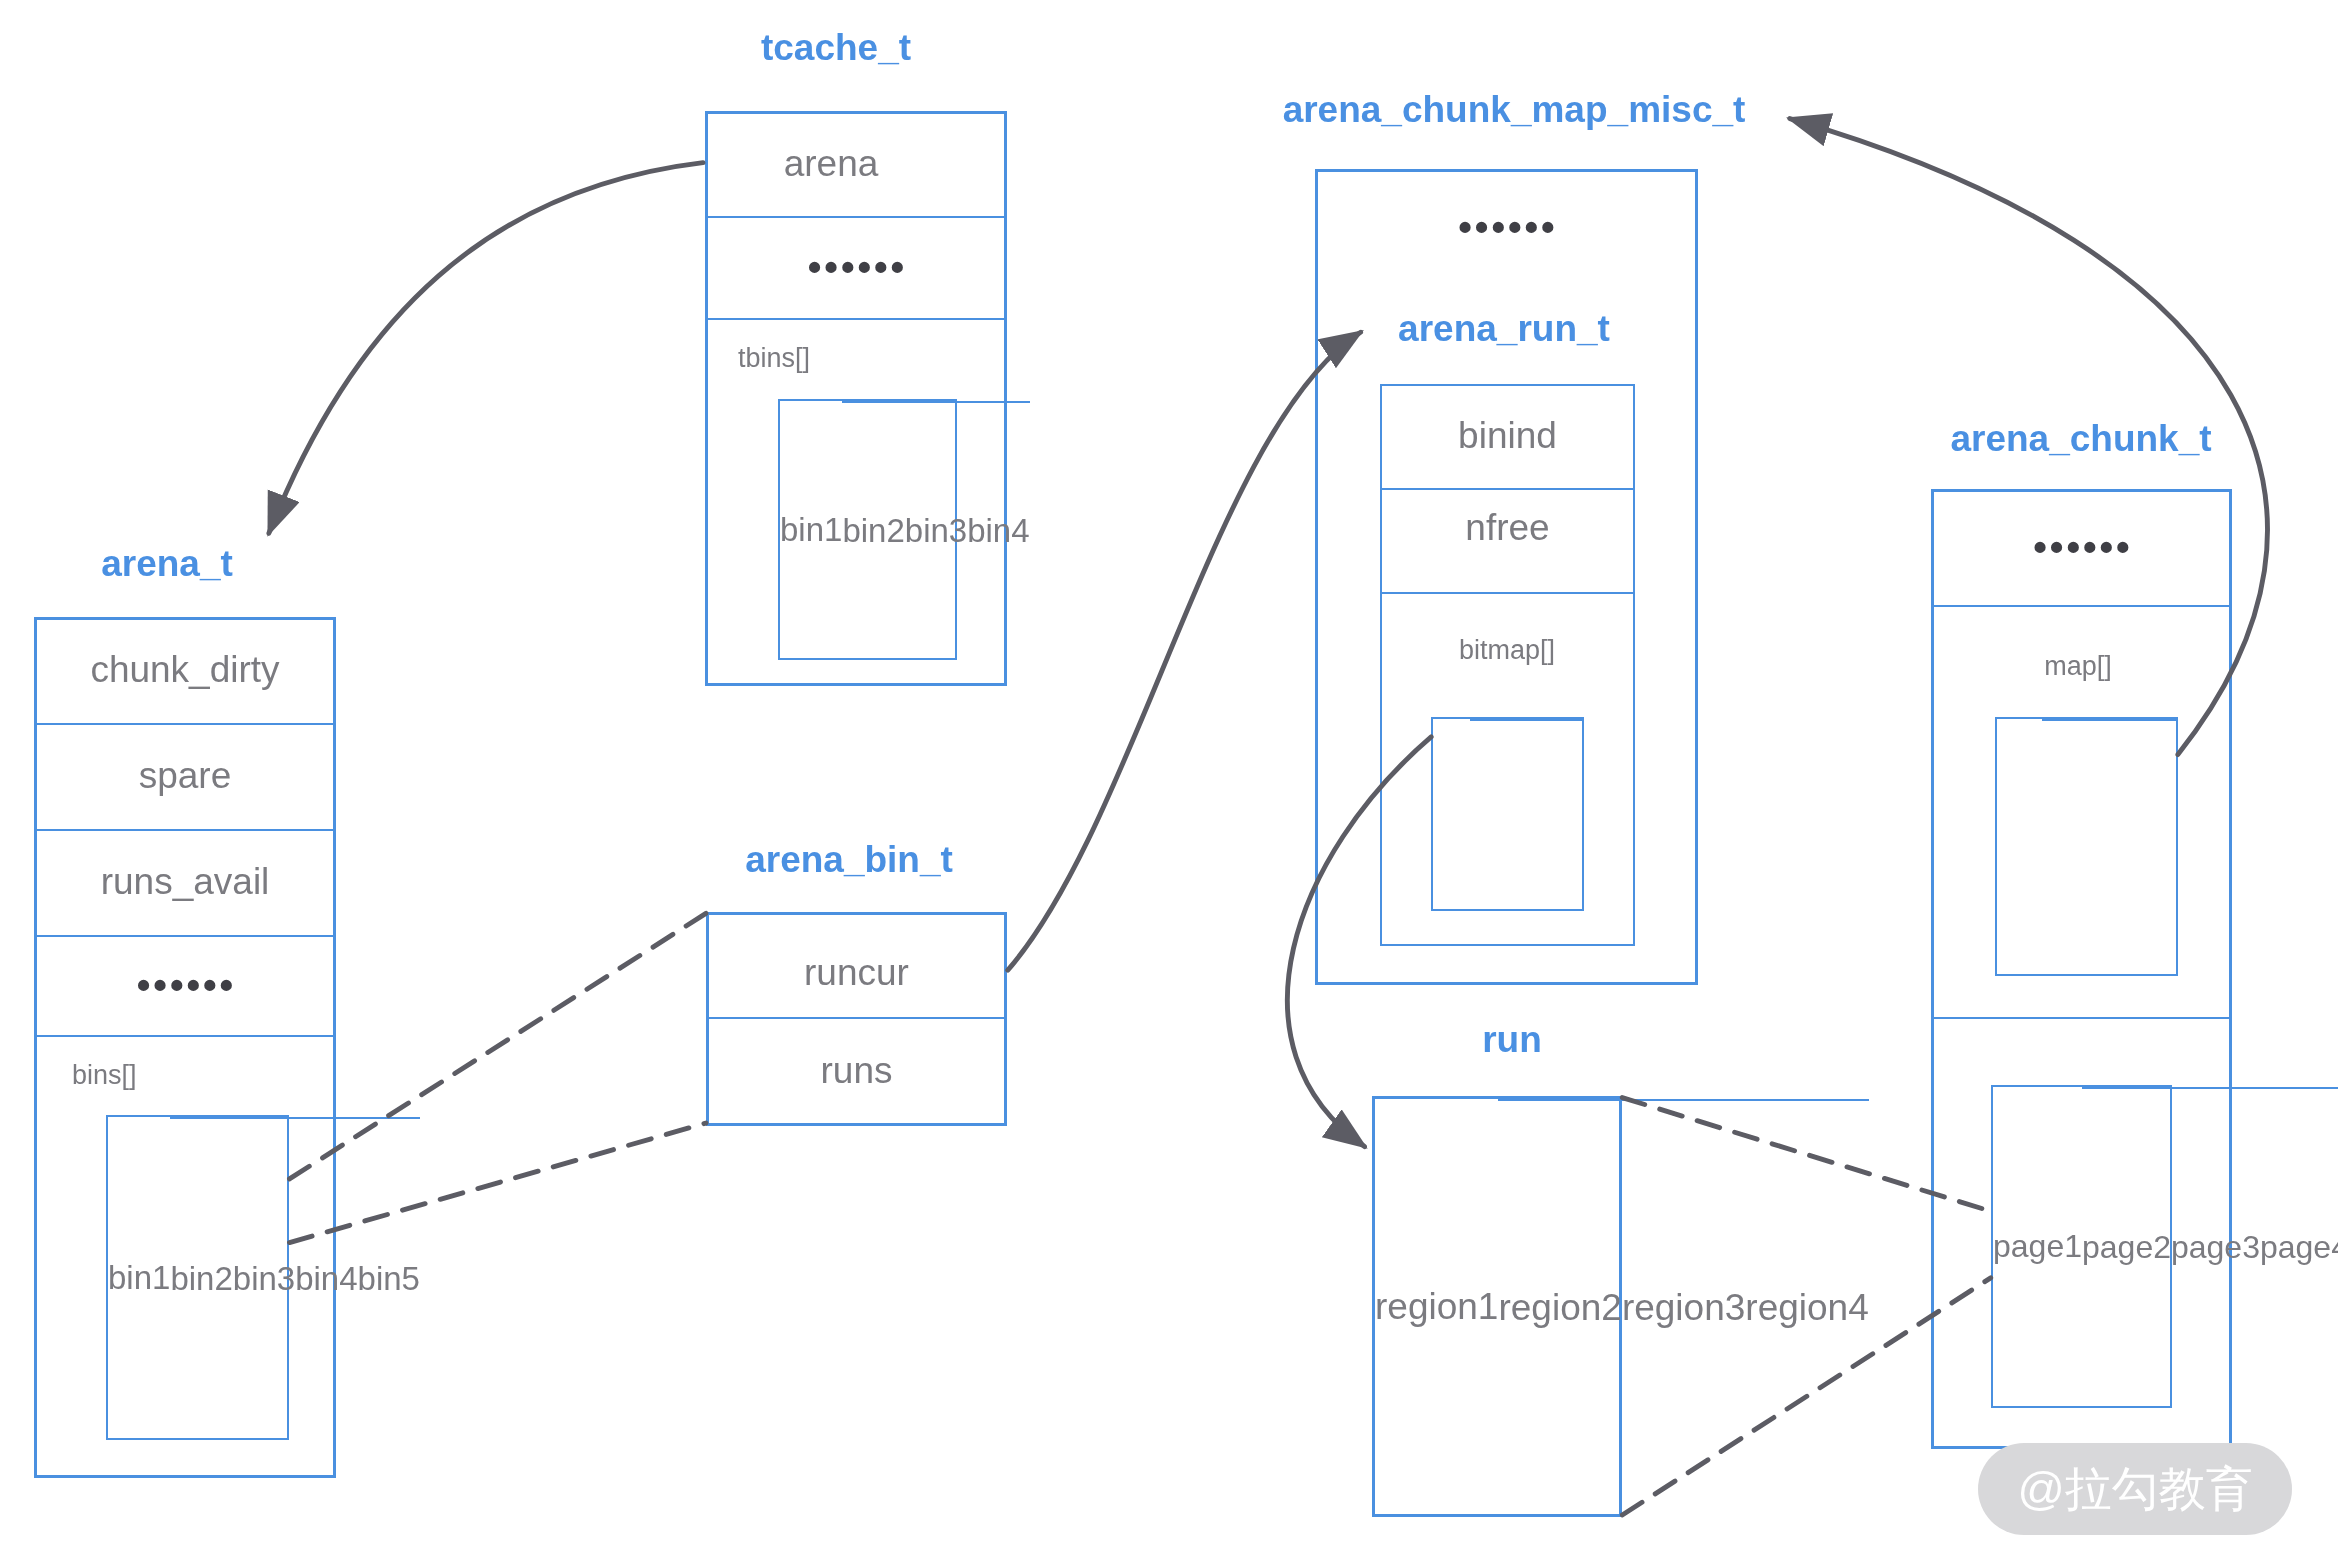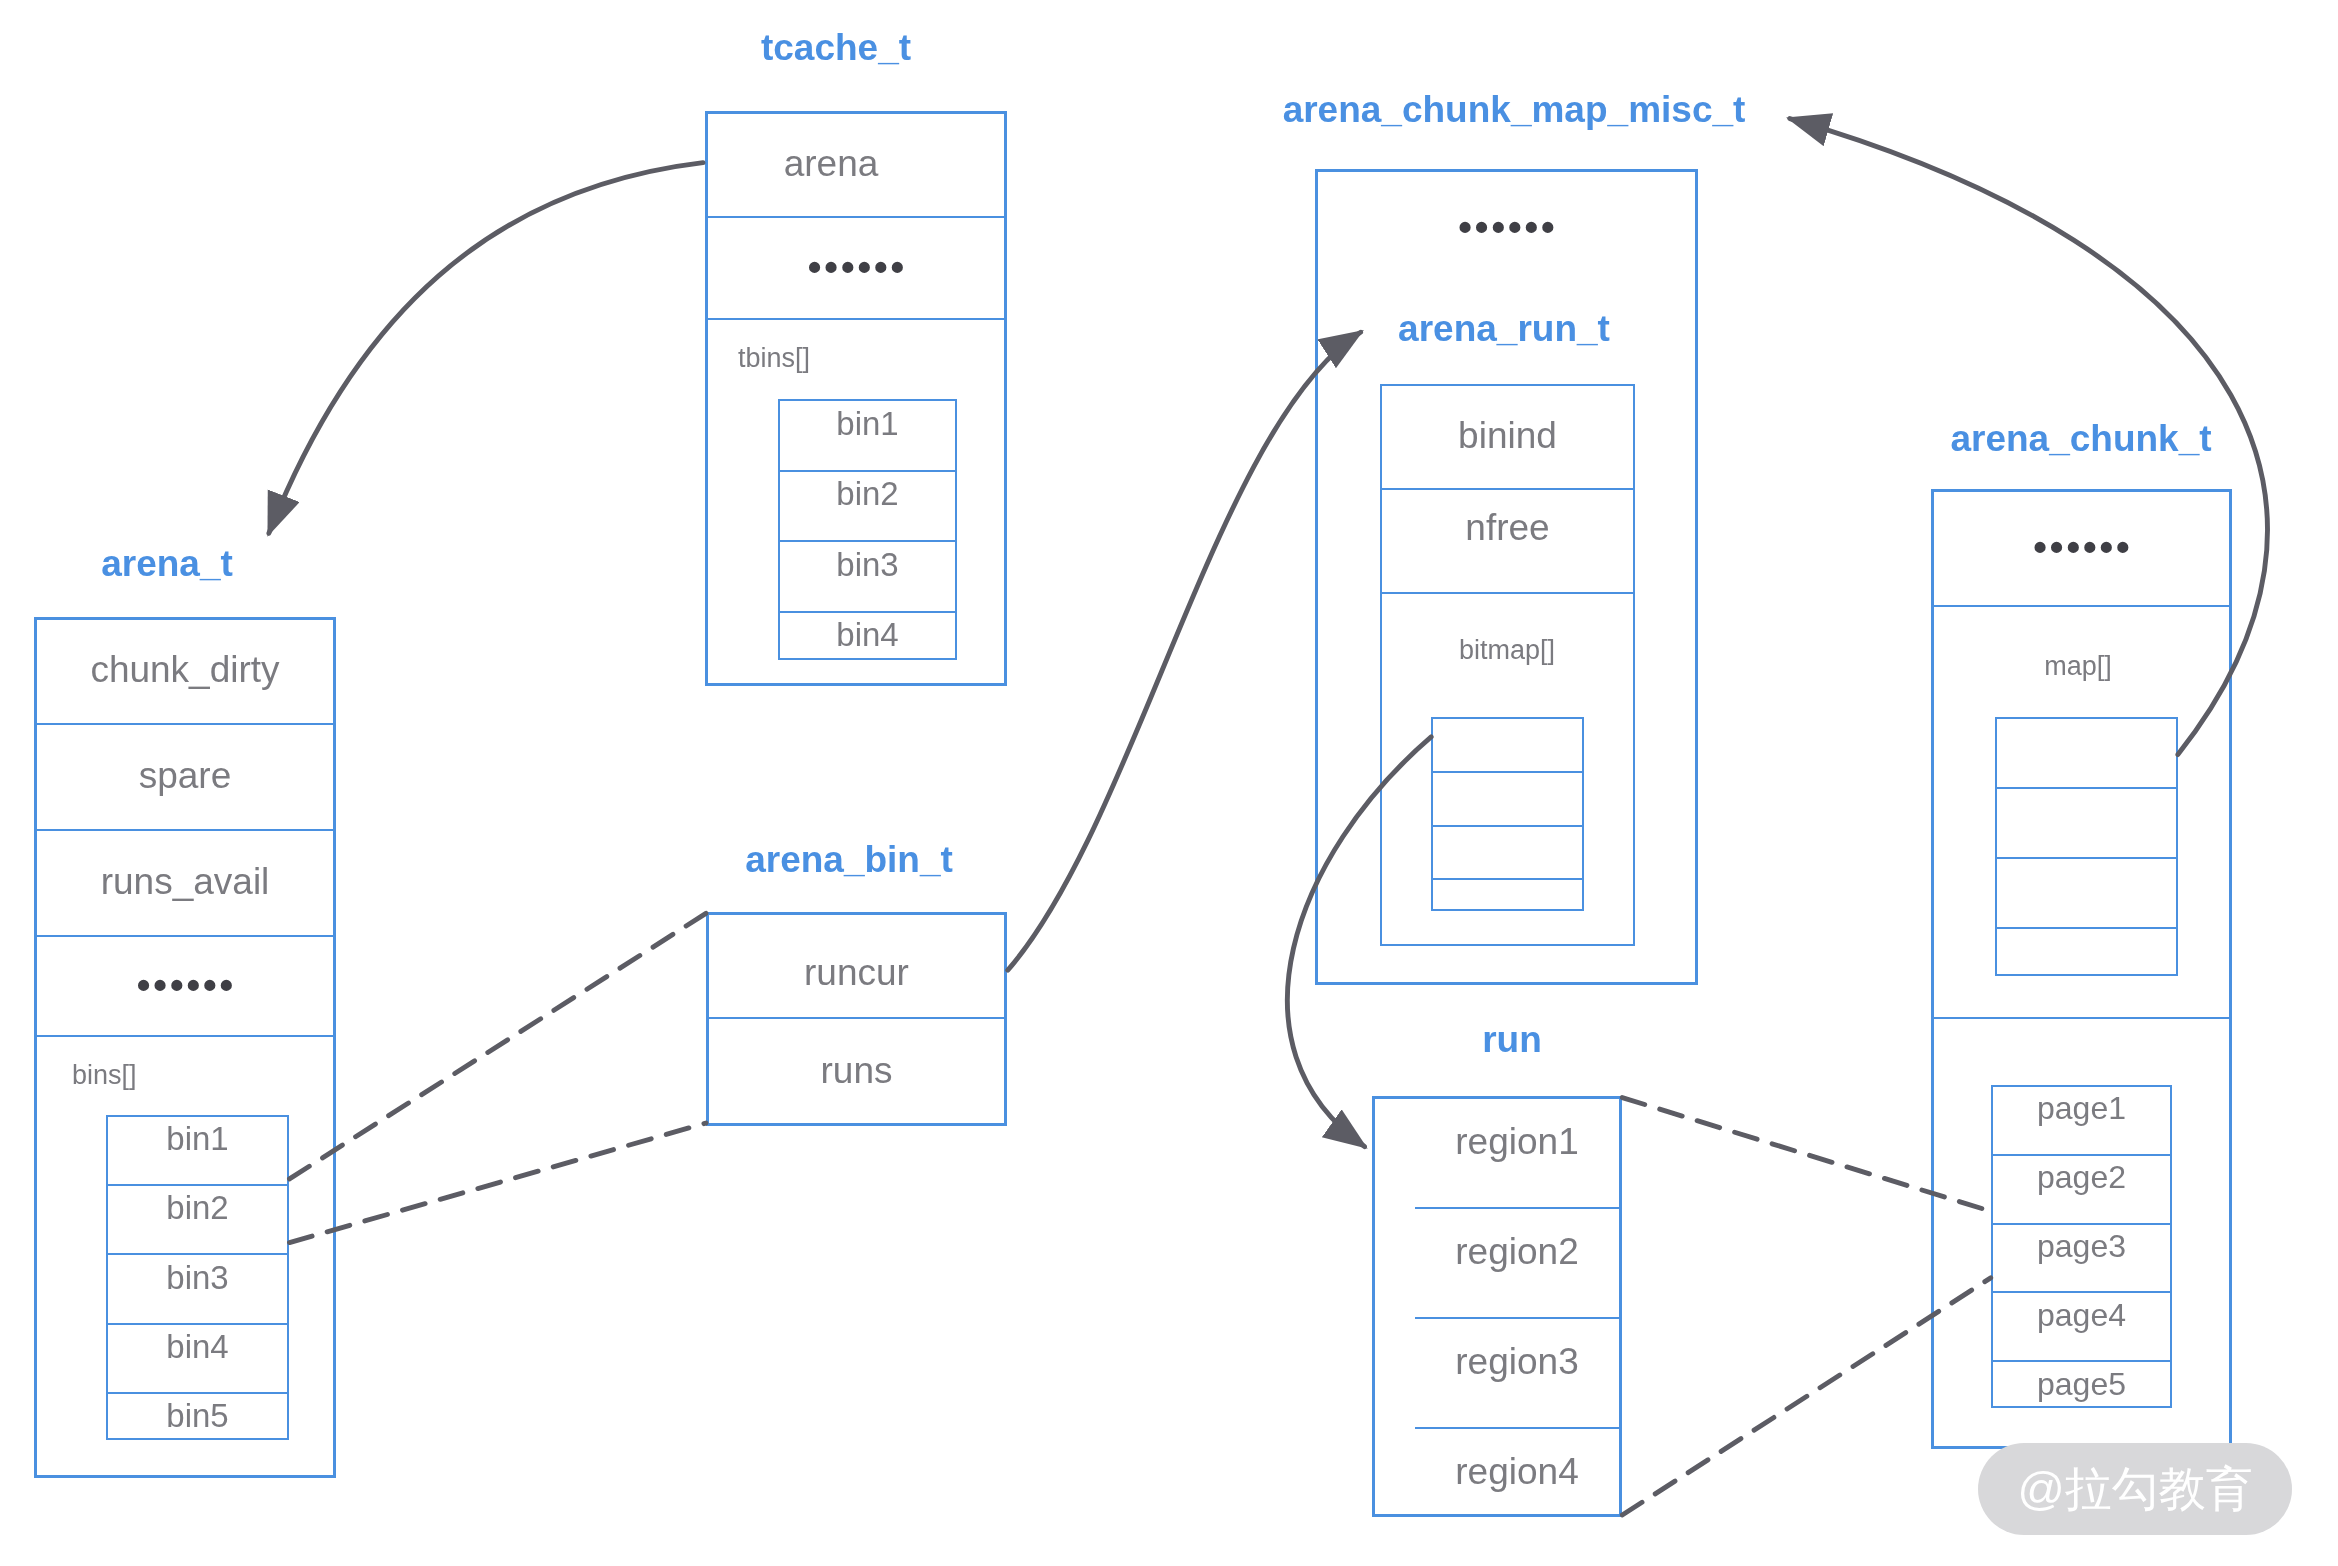--- a/index.html
+++ b/index.html
@@ -12,27 +12,27 @@
   html,body{margin:0;padding:0;background:#fff;}
   body{font-family:"Liberation Sans", sans-serif;}
   .canvas{position:relative;width:2339px;height:1566px;background:#ffffff;overflow:hidden;}
   .box{position:absolute;border:3.9px solid var(--blue);box-sizing:border-box;background:transparent;}
   .hdiv{position:absolute;height:0;border-top:2.9px solid var(--blue);}
   .title{position:absolute;transform:translateX(-50%);color:var(--title);font-size:37px;font-weight:600;white-space:nowrap;line-height:1;}
   .field{position:absolute;display:flex;align-items:center;justify-content:center;color:var(--txt);font-size:37px;box-sizing:border-box;}
   .small-label{position:absolute;color:var(--txt);font-size:27px;white-space:nowrap;line-height:1;}
   .centered{transform:translateX(-50%);}
   .dots{position:absolute;display:flex;align-items:center;justify-content:center;color:var(--dots);font-size:39px;letter-spacing:2.9px;font-weight:700;text-indent:2.9px;}
-  .tbl{position:absolute;border:2.9px solid var(--blue);box-sizing:border-box;display:flex;flex-direction:column;gap:23px;}
+  .tbl{position:absolute;border:2.9px solid var(--blue);box-sizing:border-box;display:flex;flex-direction:row;}
   .tbl .trow{flex:1;display:flex;align-items:center;justify-content:center;color:var(--txt);border-top:2.9px solid var(--blue);}
   .tbl .trow:first-child{border-top:none;}
   .tbl.thick{border-width:3.9px;}
   .fs33 .trow{font-size:32px;}
   .fs34 .trow{font-size:33px;}
-  .fs38 .trow{font-size:37px;margin-left:40px;}
+  .fs38 .trow{font-size:37px;}
   svg.links{position:absolute;left:0;top:0;pointer-events:none;}
   .wm{position:absolute;display:flex;align-items:center;justify-content:center;
       background:#d8d8da;color:#ffffff;font-size:47px;border-radius:47px;white-space:nowrap;}
 </style>
 </head>
 <body>
 
 <div class="canvas">
 
   <div class="title" style="left:836px;top:29px;">tcache_t</div>

